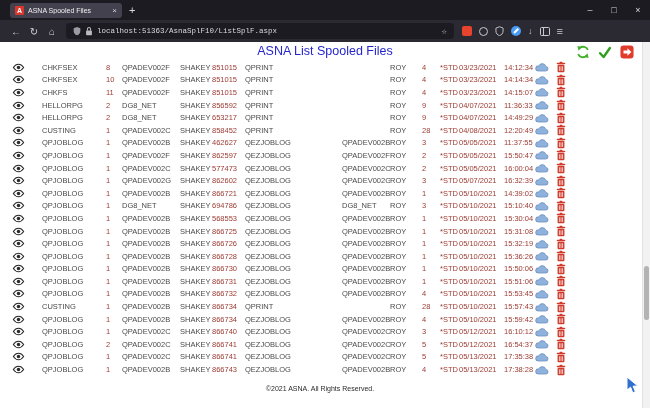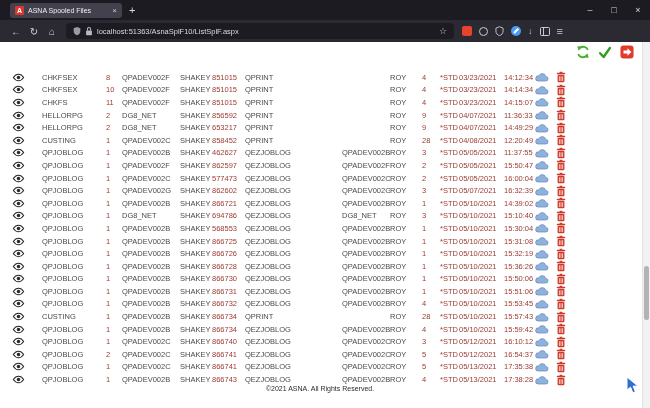--- a/index.html
+++ b/index.html
@@ -39,42 +39,42 @@
     height: 22px; background: #2b2a33;
     display: flex; align-items: center; padding: 0 7px;
   }
   .nav-btn {
     width: 18px; height: 17px; border-radius: 3px;
     display: flex; align-items: center; justify-content: center;
     color: #d3d3dc; font-size: 10px; flex: 0 0 auto;
   }
   .urlbar {
     width: 388px; height: 16px; background: #1c1b22; border-radius: 4px;
-    display: flex; align-items: center; gap: 4px; padding: 6px 7px; margin: 0 5px;
+    display: flex; align-items: center; gap: 4px; padding: 6px 7px; margin: 0 5px; font-family: Liberation Mono, monospace;
   }
   .url-text { font-size: 7.5px; color: #d8d8df; flex: 1; white-space: nowrap; overflow: hidden; }
   .star-glyph { font-size: 9px; color: #c9c9d2; }
   .right-icons { display: flex; align-items: center; gap: 7px; margin-left: 3px; }
   .ext-swatch { width: 10px; height: 10px; border-radius: 2px; background: #e8432d; }
   .acct-swatch { width: 9px; height: 9px; border-radius: 50%; border: 1.3px solid #c9c9d2; }
   .link-swatch { width: 10px; height: 10px; border-radius: 50%; background: #4b9cf5;
                  display: flex; align-items: center; justify-content: center; }
   .link-swatch::after { content: ""; width: 6px; height: 1.5px; background: #fff; transform: rotate(-45deg); }
   .glyph-icon { color: #c9c9d2; font-size: 9px; }
   .sidebar-swatch { width: 10px; height: 9px; border: 1.2px solid #c9c9d2; border-radius: 1.5px; position: relative; }
   .sidebar-swatch::after { content: ""; position: absolute; left: 2.5px; top: 0; bottom: 0; width: 1.2px; background: #c9c9d2; }
 
   
   .content { position: absolute; top: 42px; left: 0; right: 0; bottom: 0; background: #fff; }
   .page-header { position: relative; height: 17px; margin-top: 2px; }
   .page-title { text-align: center; color: #2525cd; font-size: 12.5px; }
   .actions { position: absolute; right: 16px; top: 1px; display: flex; gap: 8px; align-items: center; }
   .action-btn { width: 14px; height: 14px; display: flex; align-items: center; justify-content: center; }
 
-  .grid { margin-top: 10px; }
+  .grid { margin-top: 0; }
   .row {
     display: grid;
     grid-template-columns: 30px 64px 16px 58px 32px 33px 97px 48px 32px 18px 19px 45px 30px 22px 20px;
     height: 12.6px; align-items: center; padding-left: 12px;
     font-size: 7.5px; color: #4a4a4a; white-space: nowrap;
   }
   .cell { overflow: hidden; }
   .cell.num { color: #9c3a32; }
   .eye-cell, .icon-cell { display: flex; align-items: center; }
   .icon-cell { justify-content: flex-start; }
@@ -138,20 +138,21 @@
     <span class="link-swatch"></span>
     <span class="glyph-icon">↓</span>
     <span class="sidebar-swatch"></span>
     <span class="glyph-icon" style="font-size:11px;">≡</span>
   </div>
 </div>
 
 <div class="content">
 
   <div class="page-header">
+    <div class="page-title">ASNA List Spooled Files</div>
     <div class="actions">
       <span class="action-btn">
         <svg width="14" height="14" viewBox="0 0 20 20">
           <path d="M17 7 A7.5 7.5 0 0 0 5.5 4.2" fill="none" stroke="#43b02a" stroke-width="2.6"></path>
           <polygon points="2,1.5 8.6,2.8 3.6,8.2" fill="#43b02a"></polygon>
           <path d="M3 13 A7.5 7.5 0 0 0 14.5 15.8" fill="none" stroke="#43b02a" stroke-width="2.6"></path>
           <polygon points="18,18.5 11.4,17.2 16.4,11.8" fill="#43b02a"></polygon>
         </svg>
       </span>
       <span class="action-btn">

